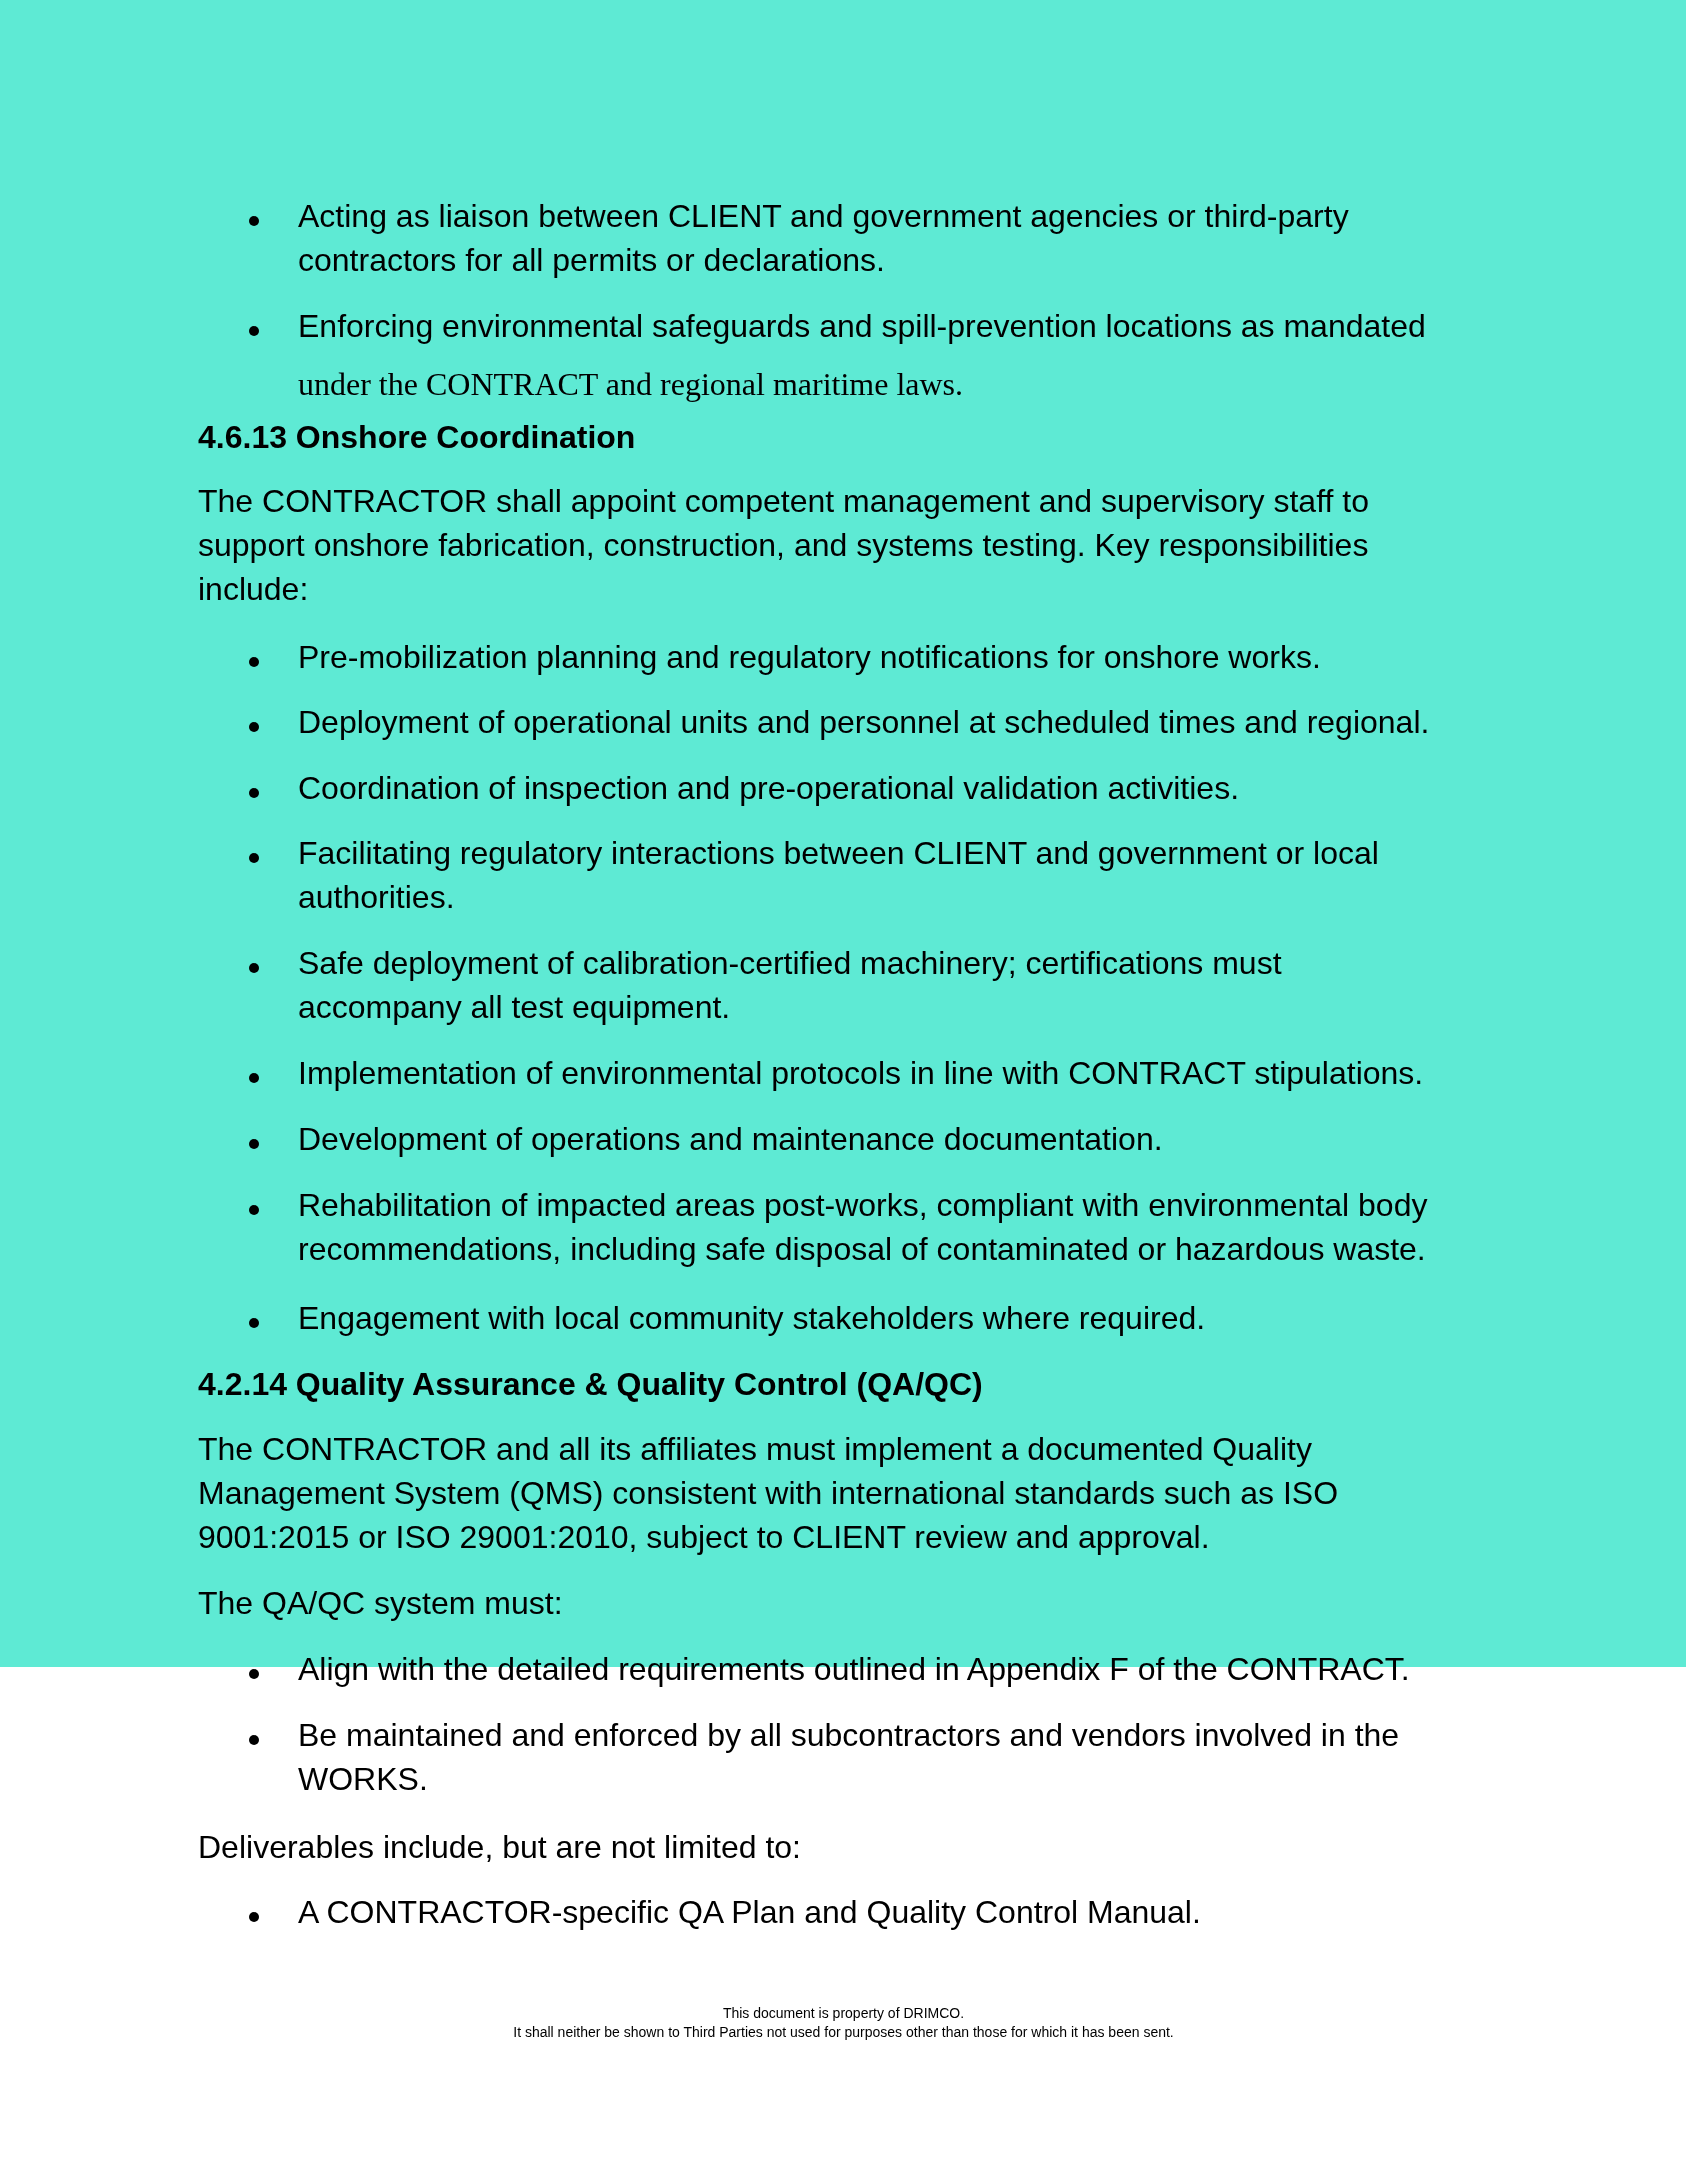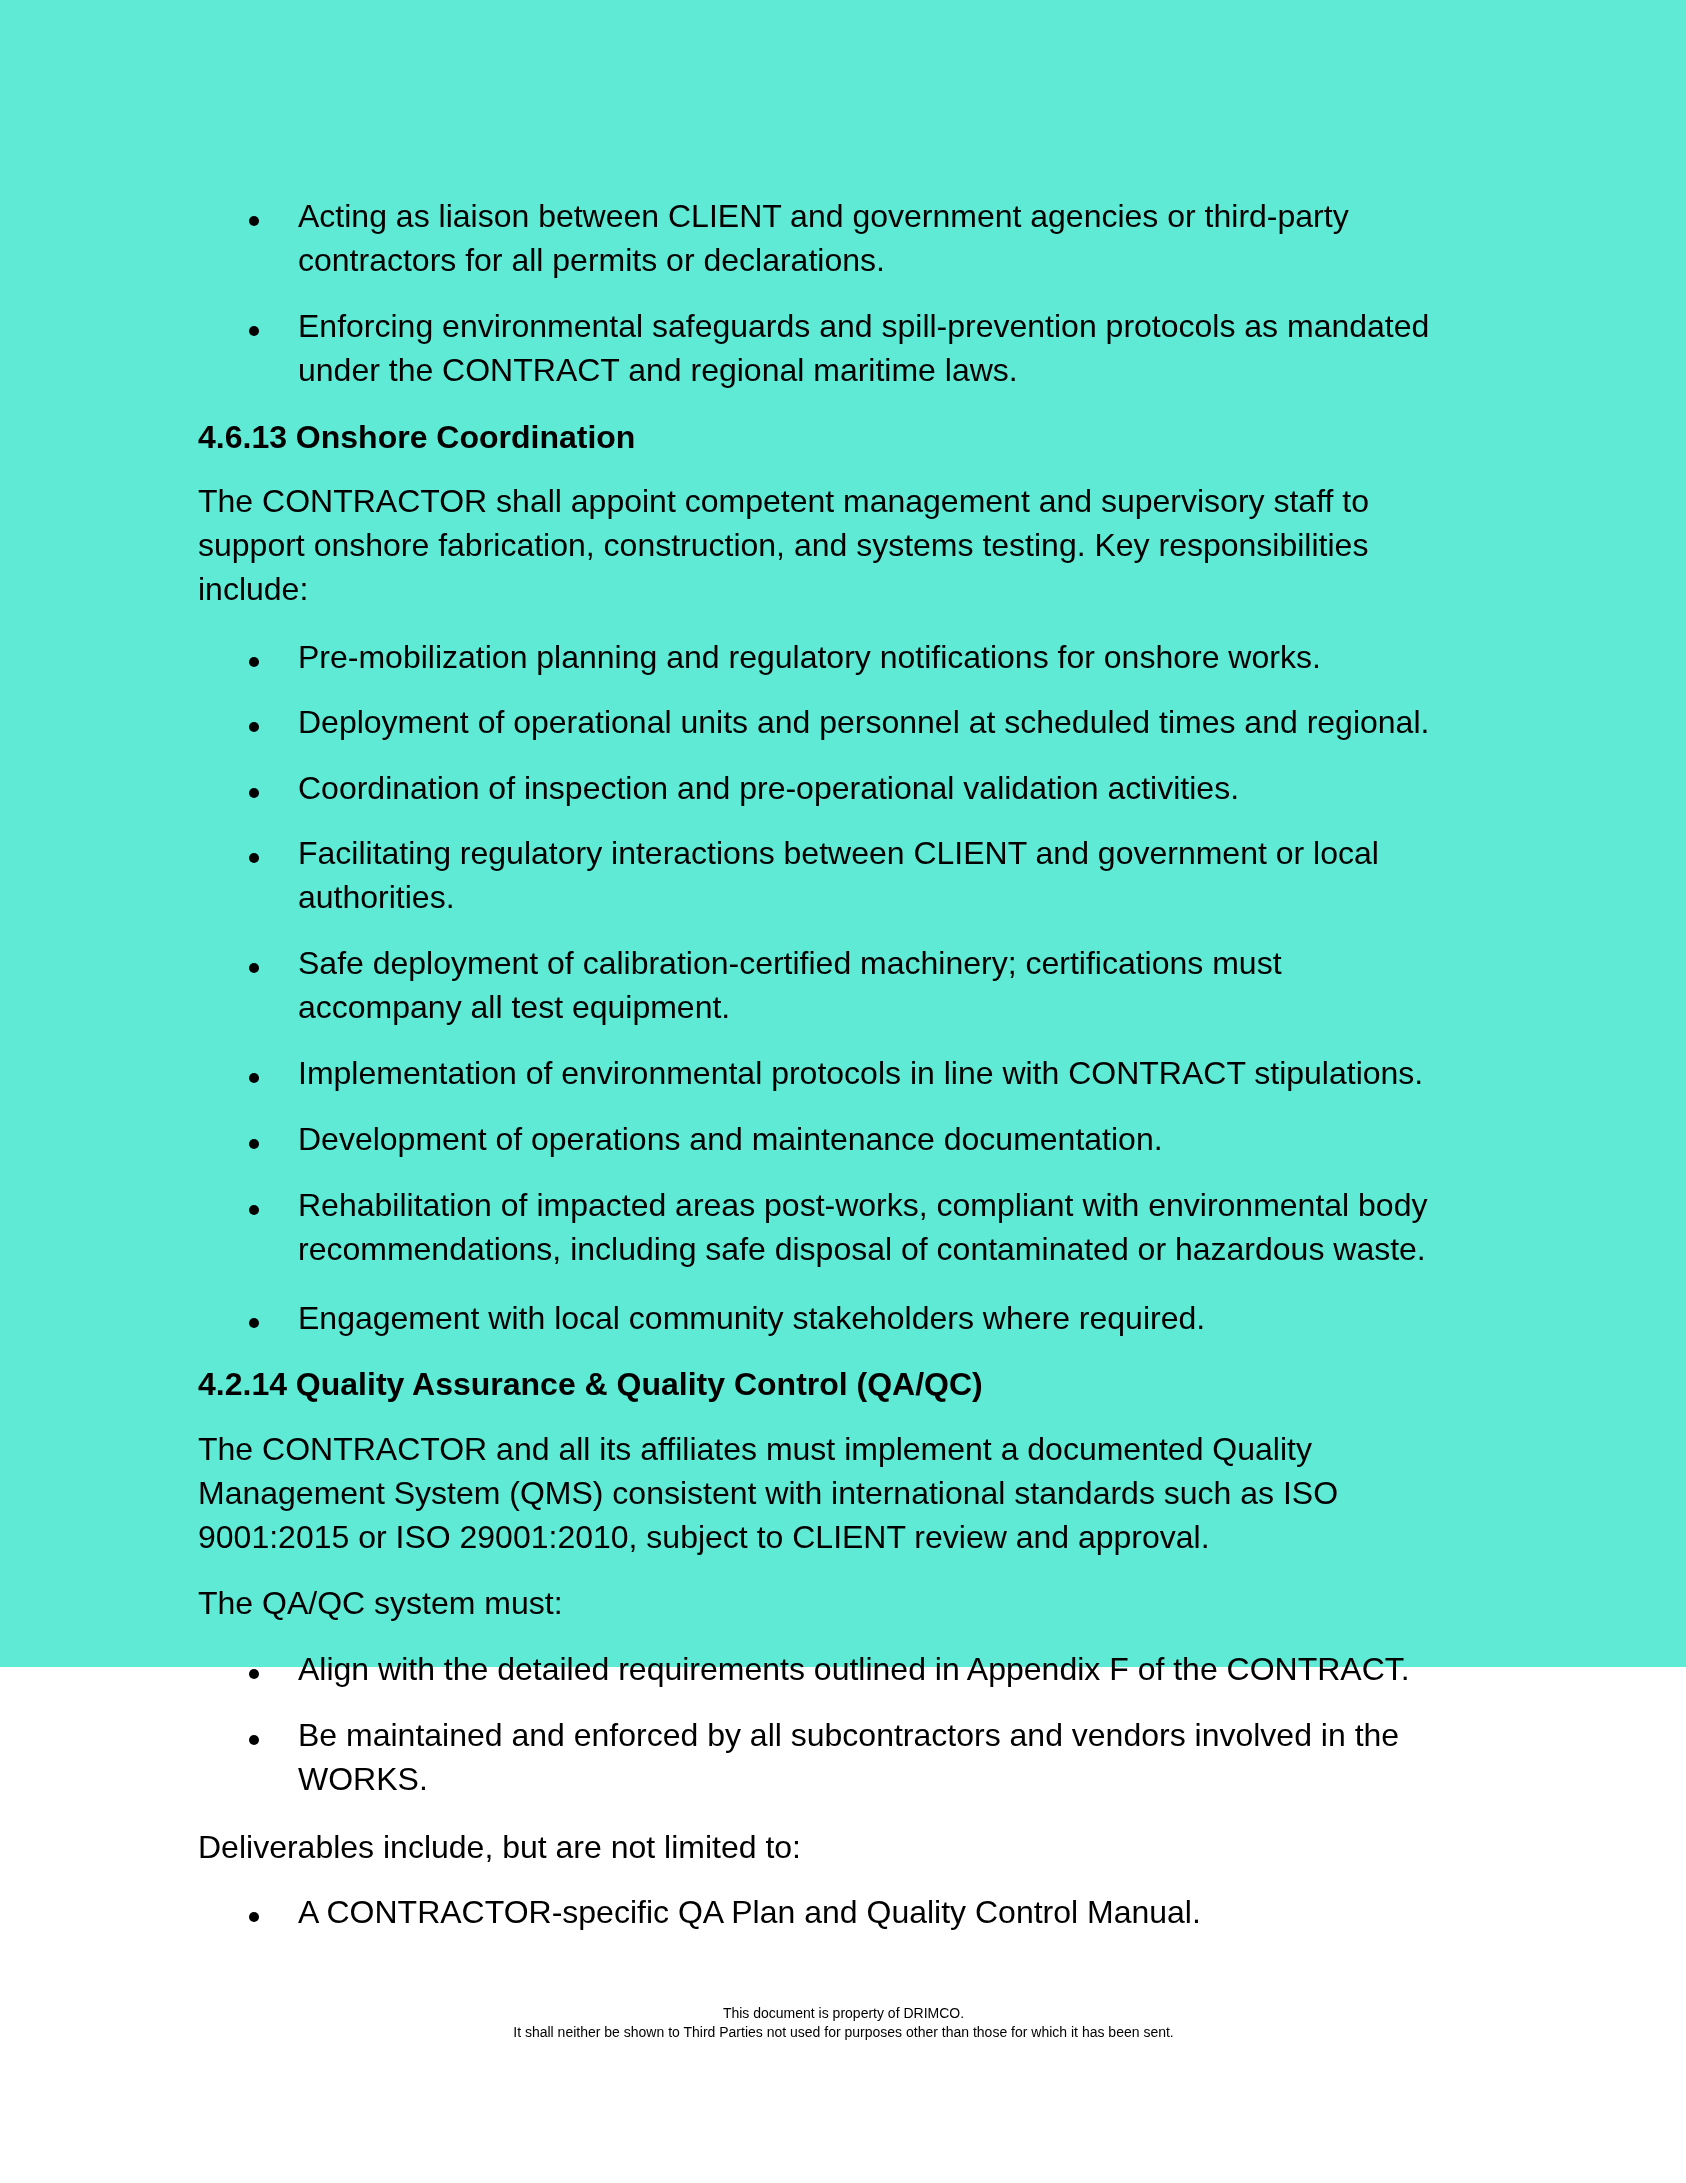--- a/index.html
+++ b/index.html
@@ -58,22 +58,22 @@
 </head>
 <body>
 
 <div class="page">
 
   <div class="bullet-dot" style="top:216px;"></div>
   <div class="line bullet-text" style="top:200px;">Acting as liaison between CLIENT and government agencies or third-party</div>
   <div class="line bullet-text" style="top:244px;">contractors for all permits or declarations.</div>
 
   <div class="bullet-dot" style="top:326px;"></div>
-  <div class="line bullet-text" style="top:310px;">Enforcing environmental safeguards and spill-prevention protocols as mandated</div>
-  <div class="line bullet-text" style="top:354px;">under the CONTRACT and regional maritime laws.</div>
+  <div class="line bullet-text" style="top:310px;">Enforcing environmental safeguards and spill-prevention locations as mandated</div>
+  <div class="line bullet-text" style="top:368px;font-family:Liberation Serif, serif;">under the CONTRACT and regional maritime laws.</div>
 
   <div class="line heading" style="top:421px;">4.6.13 Onshore Coordination</div>
 
   <div class="line body-line" style="top:485px;">The CONTRACTOR shall appoint competent management and supervisory staff to</div>
   <div class="line body-line" style="top:529px;">support onshore fabrication, construction, and systems testing. Key responsibilities</div>
   <div class="line body-line" style="top:573px;">include:</div>
 
   <div class="bullet-dot" style="top:657px;"></div>
   <div class="line bullet-text" style="top:641px;">Pre-mobilization planning and regulatory notifications for onshore works.</div>
 

